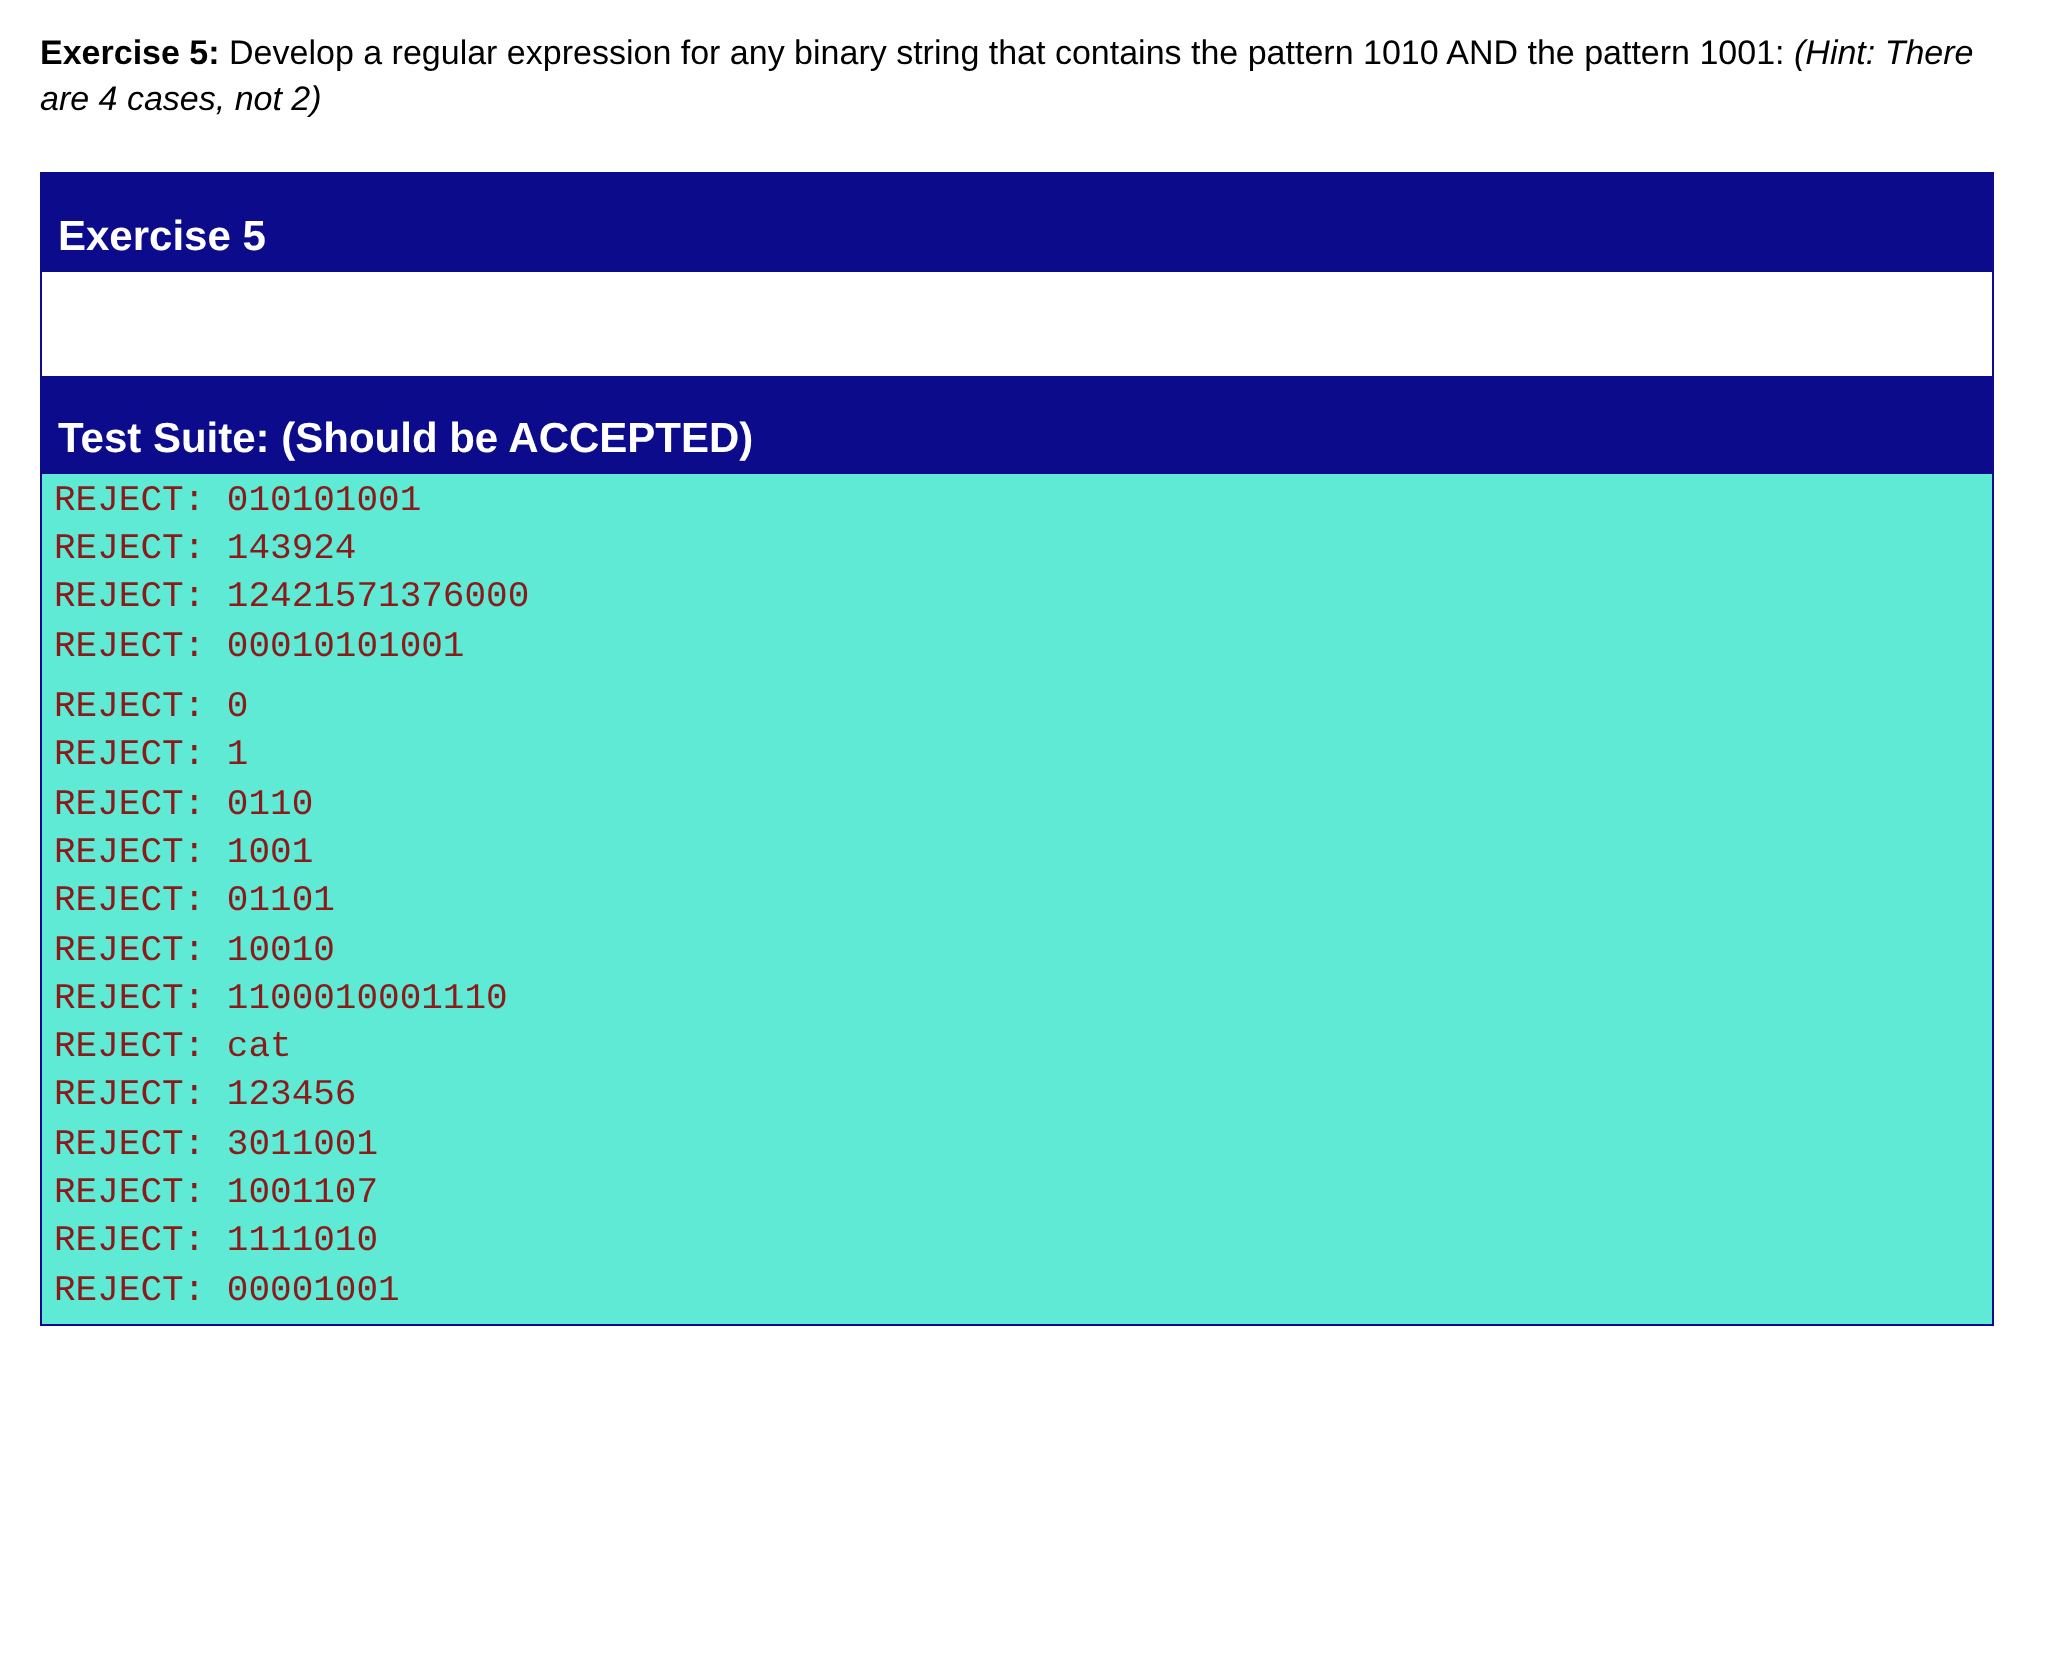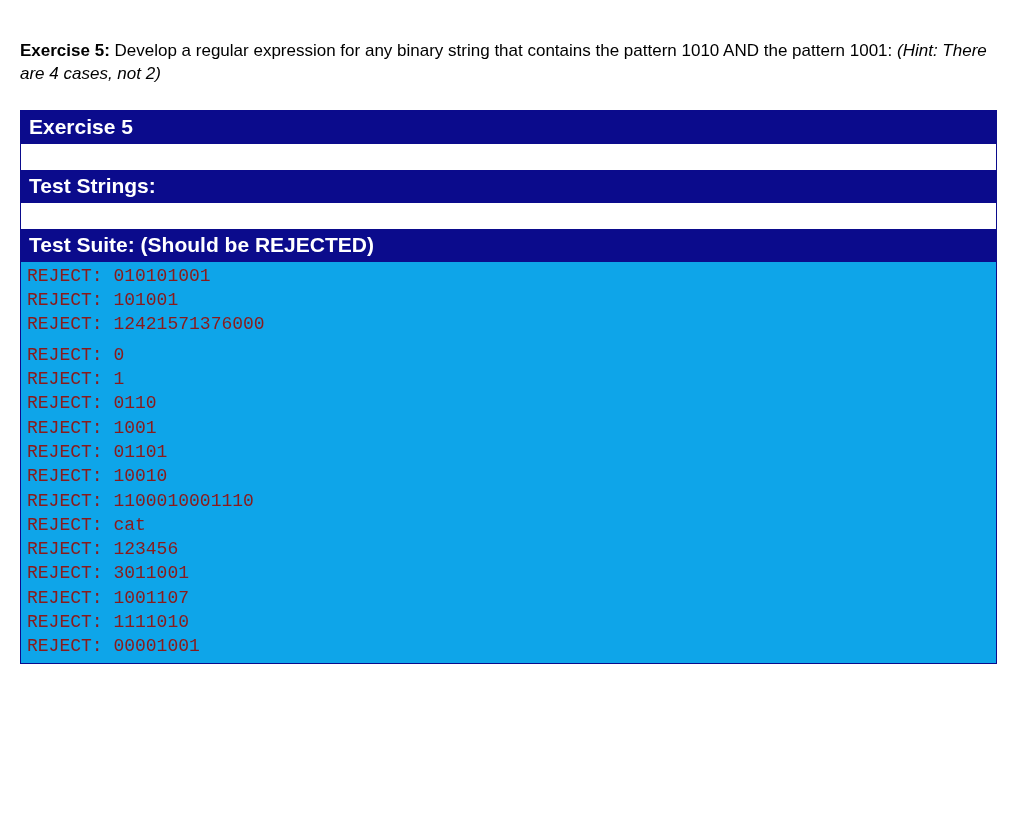--- a/index.html
+++ b/index.html
@@ -11,46 +11,45 @@
     font-family: Verdana, Geneva, sans-serif;
     font-size: 17px;
     width: 1024px;
     padding: 16px 20px 40px 20px;
     box-sizing: border-box;
     color: #000000;
   }
   .problem {
     margin-bottom: 24px;
     line-height: 1.35;
-    margin-top: 24px;
   }
   .problem .bold {
     font-weight: bold;
   }
   .problem .hint {
     font-style: italic;
   }
 
   .outer {
     border: 1px solid #0b0b8c;
     width: 975px;
   }
   .hbar {
     background: #0b0b8c;
     color: #ffffff;
     font-weight: bold;
     font-size: 21px;
-    padding: 4px 8px 5px 8px;
+    padding: 20px 8px 5px 8px;
   }
   .spacer-row {
     background: #ffffff;
     height: 26px;
   }
   .results {
-    background: #0ea5e9;
+    background: #5eead4;
     font-family: "Courier New", Courier, monospace;
     font-size: 18px;
     line-height: 1.35;
     color: #8a1b1b;
     padding: 2px 6px 4px 6px;
     white-space: pre;
   }
   .results .line {
     display: block;
   }
@@ -60,21 +59,20 @@
 
 <div class="problem">
   <span class="bold">Exercise 5:</span><span> Develop a regular expression for any binary string that contains the pattern 1010 AND the pattern 1001: </span><span class="hint">(Hint: There are 4 cases, not 2)</span>
 </div>
 
 <div class="outer">
 
   <div class="hbar">Exercise 5</div>
   <div class="spacer-row"></div>
 
-  <div class="hbar">Test Strings:</div>
   <div class="spacer-row"></div>
 
-  <div class="hbar">Test Suite: (Should be REJECTED)</div>
-  <div class="results" id="accepted-results"><span class="line">REJECT: 010101001</span><span class="line">REJECT: 101001</span><span class="line">REJECT: 12421571376000</span></div>
+  <div class="hbar">Test Suite: (Should be ACCEPTED)</div>
+  <div class="results" id="accepted-results"><span class="line">REJECT: 010101001</span><span class="line">REJECT: 143924</span><span class="line">REJECT: 12421571376000</span><span class="line">REJECT: 00010101001</span></div>
 
   <div class="results" id="rejected-results"><span class="line">REJECT: 0</span><span class="line">REJECT: 1</span><span class="line">REJECT: 0110</span><span class="line">REJECT: 1001</span><span class="line">REJECT: 01101</span><span class="line">REJECT: 10010</span><span class="line">REJECT: 1100010001110</span><span class="line">REJECT: cat</span><span class="line">REJECT: 123456</span><span class="line">REJECT: 3011001</span><span class="line">REJECT: 1001107</span><span class="line">REJECT: 1111010</span><span class="line">REJECT: 00001001</span></div>
 
 </div>
 
 </body></html>

